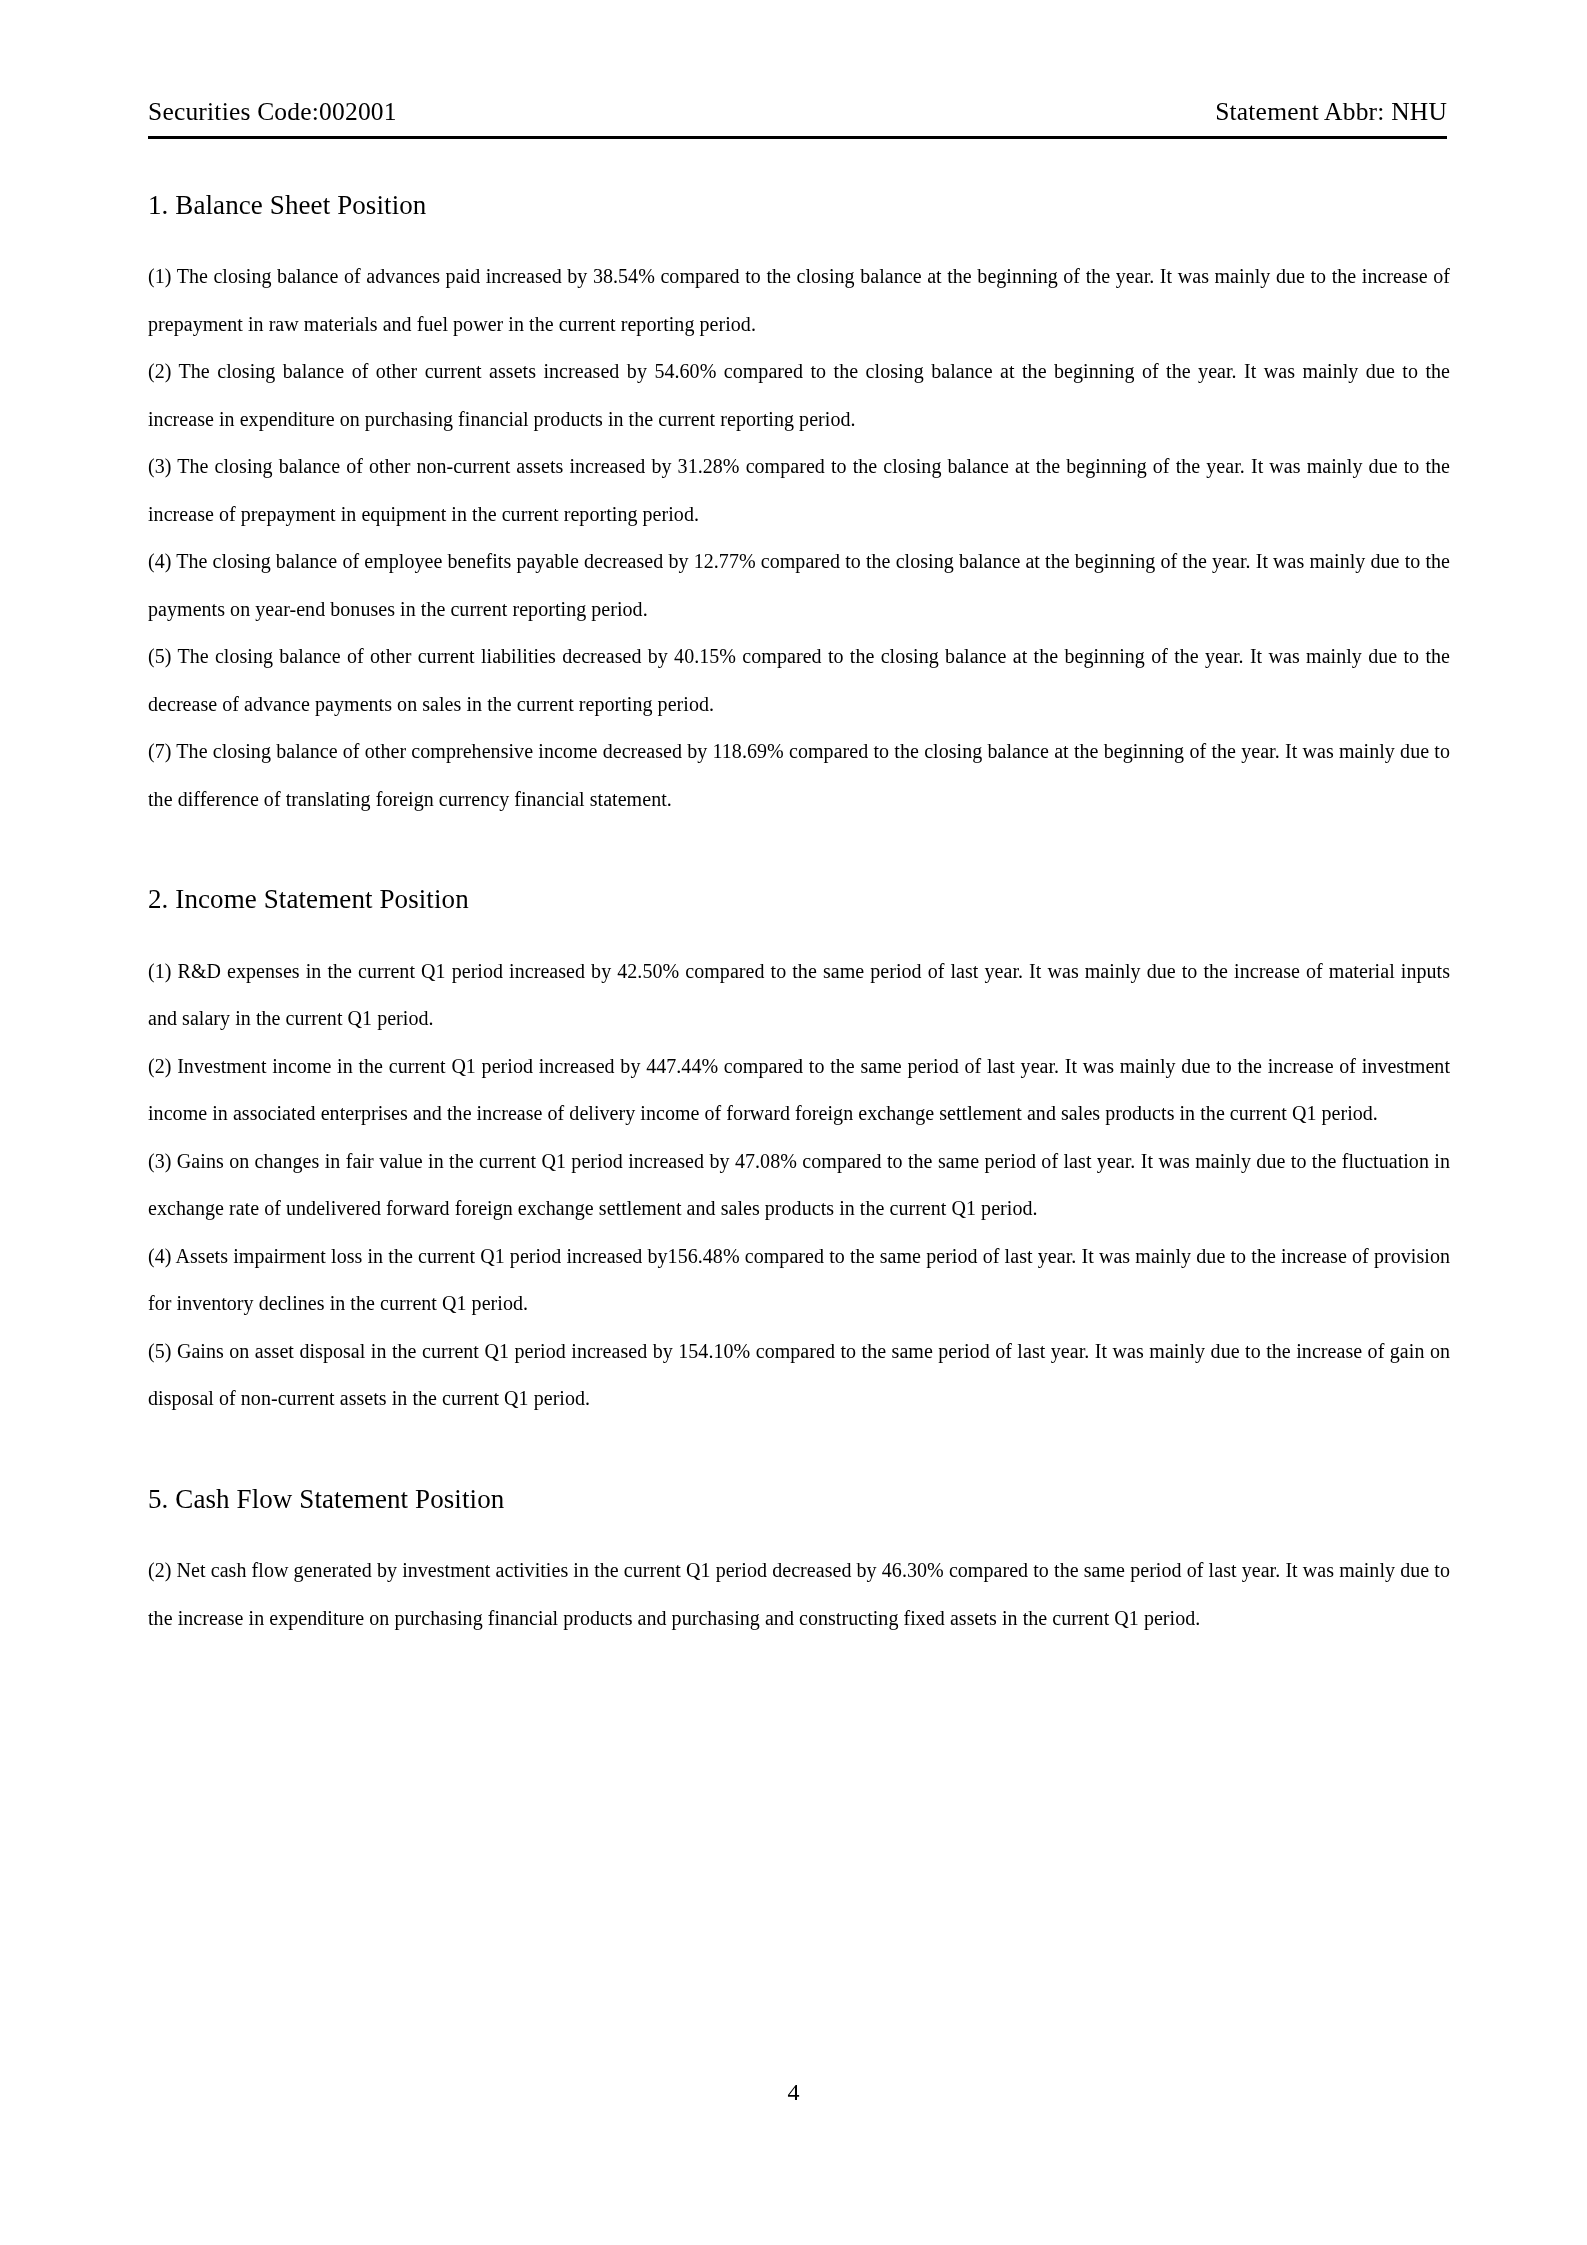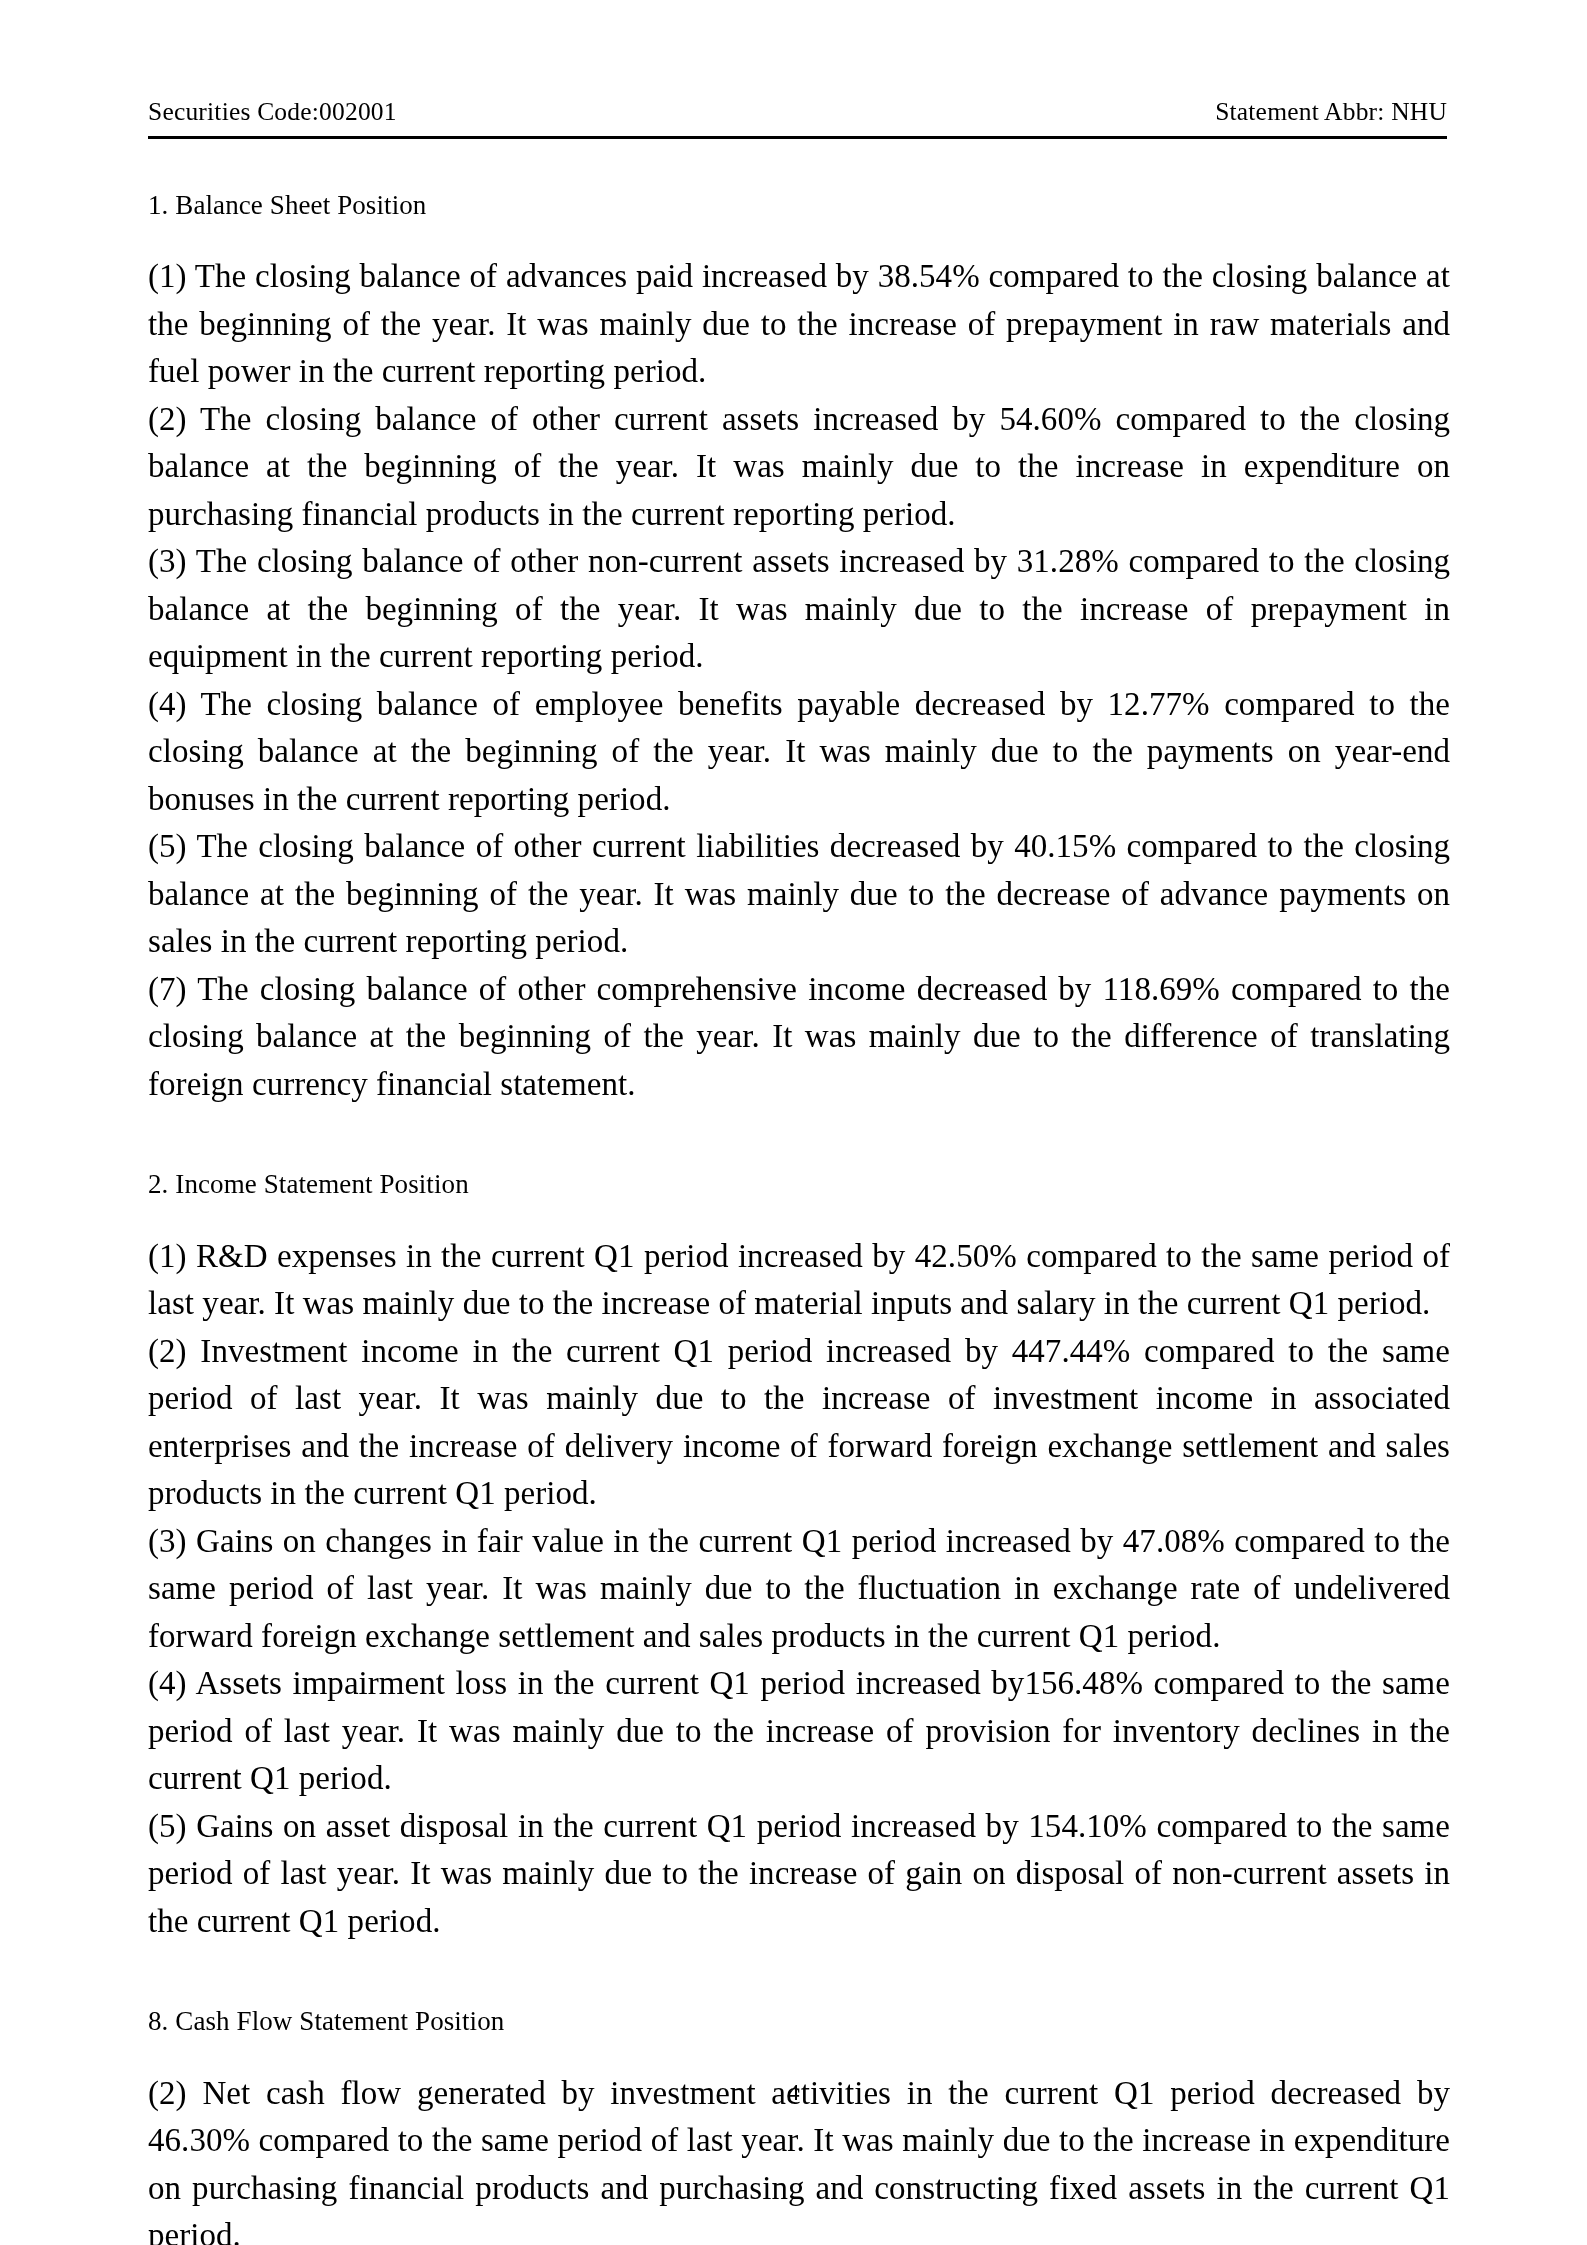--- a/index.html
+++ b/index.html
@@ -55,21 +55,21 @@
   .section {
     margin: 0;
   }
   .section + .section {
     margin-top: 58px;
   }
   .heading-gap {
     height: 30px;
   }
   p.para {
-    font-size: 33px;
+    font-size: 20px;
     line-height: 47.5px;
     margin: 0;
     padding: 0;
     text-align: justify;
     text-justify: inter-word;
     letter-spacing: 0.05px;
     -webkit-hyphens: none;
     hyphens: none;
   }
   
@@ -109,21 +109,21 @@
       <h2 class="section-heading">2. Income Statement Position</h2>
       <div class="heading-gap"></div>
       <p class="para">(1) R&amp;D expenses in the current Q1 period increased by 42.50% compared to the same period of last year. It was mainly due to the increase of material inputs and salary in the current Q1 period.</p>
       <p class="para">(2) Investment income in the current Q1 period increased by 447.44% compared to the same period of last year. It was mainly due to the increase of investment income in associated enterprises and the increase of delivery income of forward foreign exchange settlement and sales products in the current Q1 period.</p>
       <p class="para">(3) Gains on changes in fair value in the current Q1 period increased by 47.08% compared to the same period of last year. It was mainly due to the fluctuation in exchange rate of undelivered forward foreign exchange settlement and sales products in the current Q1 period.</p>
       <p class="para">(4) Assets impairment loss in the current Q1 period increased by156.48% compared to the same period of last year. It was mainly due to the increase of provision for inventory declines in the current Q1 period.</p>
       <p class="para">(5) Gains on asset disposal in the current Q1 period increased by 154.10% compared to the same period of last year. It was mainly due to the increase of gain on disposal of non-current assets in the current Q1 period.</p>
     </div>
 
     <div class="section">
-      <h2 class="section-heading">8. Cash Flow Statement Position</h2>
+      <h2 class="section-heading">5. Cash Flow Statement Position</h2>
       <div class="heading-gap"></div>
       <p class="para">(2) Net cash flow generated by investment activities in the current Q1 period decreased by 46.30% compared to the same period of last year. It was mainly due to the increase in expenditure on purchasing financial products and purchasing and constructing fixed assets in the current Q1 period.</p>
     </div>
 
   </div>
 
   <div class="footer">
     <span>4</span>
   </div>
 

